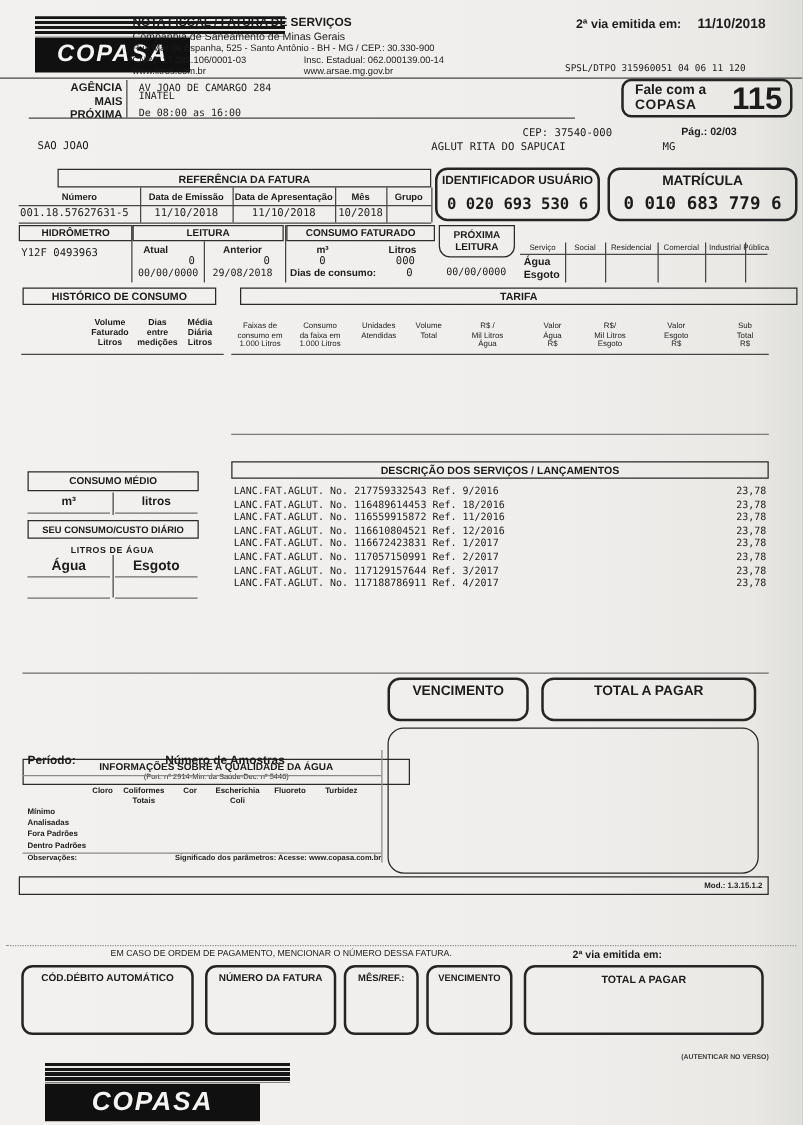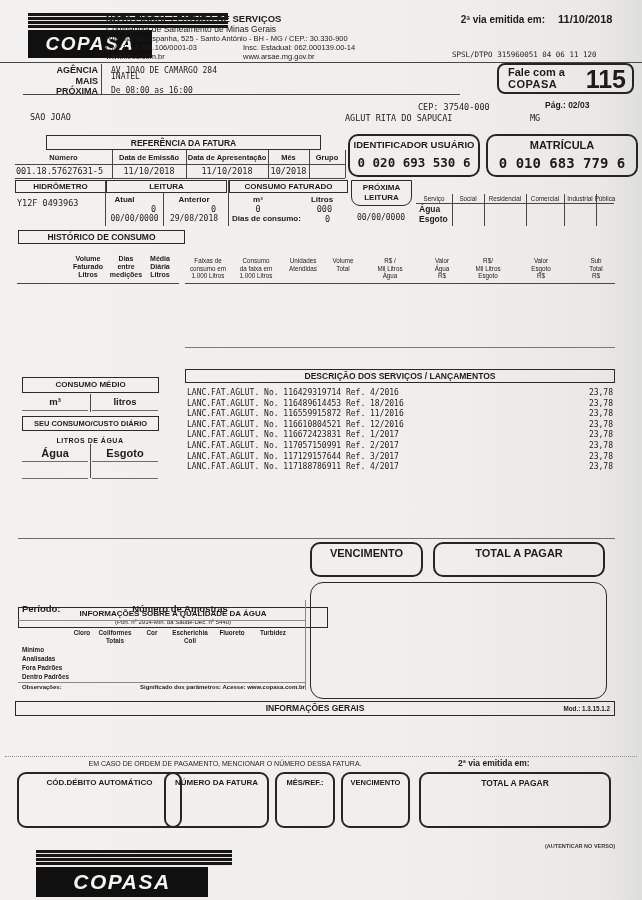--- a/index.html
+++ b/index.html
@@ -71,21 +71,21 @@
     <div class="abs b f11 nw" style="left:9px;top:13px;letter-spacing:.5px">COPASA</div>
     <div class="abs b nw" style="right:6px;top:0;font-size:25px;line-height:28px">115</div>
   </div>
 
   <div class="abs b f85 nw" style="left:545px;top:100px">Pág.: 02/03</div>
   <div class="abs mono f85 nw" style="left:418px;top:102px">CEP: 37540-000</div>
   <div class="abs mono f85 nw" style="left:30px;top:112px">SAO JOAO</div>
   <div class="abs mono f85 nw" style="left:345px;top:113px">AGLUT RITA DO SAPUCAI</div>
   <div class="abs mono f85 nw" style="left:530px;top:113px">MG</div>
 
-  <div class="box ctr b f85" style="left:46px;top:135px;width:275px;height:15px;line-height:14px">REFERÊNCIA DA FATURA</div>
+  <div class="box ctr b f85" style="left:46px;top:135px;width:299px;height:15px;line-height:14px">REFERÊNCIA DA FATURA</div>
   <div class="abs b f75 ctr nw" style="left:15px;top:153px;width:97px">Número</div>
   <div class="abs b f75 ctr nw" style="left:112px;top:153px;width:74px">Data de Emissão</div>
   <div class="abs b f75 ctr nw" style="left:186px;top:153px;width:82px">Data de Apresentação</div>
   <div class="abs b f75 ctr nw" style="left:268px;top:153px;width:41px">Mês</div>
   <div class="abs b f75 ctr nw" style="left:309px;top:153px;width:36px">Grupo</div>
   <div class="abs mono f85 nw" style="left:16px;top:166px">001.18.57627631-5</div>
   <div class="abs mono f85 ctr nw" style="left:112px;top:166px;width:74px">11/10/2018</div>
   <div class="abs mono f85 ctr nw" style="left:186px;top:166px;width:82px">11/10/2018</div>
   <div class="abs mono f85 ctr nw" style="left:268px;top:166px;width:41px">10/2018</div>
   <div class="abs mono f85 ctr nw" style="left:309px;top:166px;width:36px"></div>
@@ -142,21 +142,22 @@
   <div class="abs f63 ctr nw" style="left:594px;top:195px;width:22px">Pública</div>
   <div class="hline" style="left:416px;top:203px;width:198px"></div>
   <div class="vline" style="left:452px;top:194px;height:32px"></div>
   <div class="vline" style="left:484px;top:194px;height:32px"></div>
   <div class="vline" style="left:526px;top:194px;height:32px"></div>
   <div class="vline" style="left:564px;top:194px;height:32px"></div>
   <div class="vline" style="left:596px;top:194px;height:32px"></div>
   <div class="abs b f85 nw" style="left:419px;top:204px">Água</div>
   <div class="abs b f85 nw" style="left:419px;top:214px">Esgoto</div>
 
-  <div class="box2 ctr b f85" style="left:18px;top:230px;width:167px;height:14px;line-height:12px">HISTÓRICO DE CONSUMO</div>
+  <div class="box2 ctr b f85" style="left:18px;top:230px;width:155px;height:14px;line-height:12px">HISTÓRICO DE CONSUMO</div>
+  <div class="box2 ctr b f85" style="left:192px;top:230px;width:446px;height:14px;line-height:12px">TARIFA</div>
 
   <div class="abs b f7 ctr pre" style="left:58px;top:255px;width:60px">Volume
 Faturado
 Litros</div>
   <div class="abs b f7 ctr pre" style="left:104px;top:255px;width:44px">Dias
 entre
 medições</div>
   <div class="abs b f7 ctr pre" style="left:139px;top:255px;width:42px">Média
 Diária
 Litros</div>
@@ -202,21 +203,21 @@
   <div class="abs b f11 ctr nw" style="left:22px;top:447px;width:66px">Água</div>
   <div class="abs b f11 ctr nw" style="left:92px;top:447px;width:66px">Esgoto</div>
   <div class="hline" style="left:22px;top:461px;width:66px;background:#6d6d6d"></div>
   <div class="hline" style="left:92px;top:461px;width:66px;background:#6d6d6d"></div>
   <div class="vline" style="left:90px;top:444px;height:34px"></div>
   <div class="hline" style="left:22px;top:478px;width:66px;background:#6d6d6d"></div>
   <div class="hline" style="left:92px;top:478px;width:66px;background:#6d6d6d"></div>
 
   <div class="box2 ctr b f85" style="left:185px;top:369px;width:430px;height:14px;line-height:12px">DESCRIÇÃO DOS SERVIÇOS / LANÇAMENTOS</div>
   <div class="abs mono" style="left:187px;top:388px;width:428px">
-    <div class="srow"><span>LANC.FAT.AGLUT. No. 116429319714 Ref. 4/2016</span><span class="sval">23,78</span></div>
+    <div class="srow"><span>LANC.FAT.AGLUT. No. 217759332543 Ref. 9/2016</span><span class="sval">23,78</span></div>
     <div class="srow"><span>LANC.FAT.AGLUT. No. 116489614453 Ref. 18/2016</span><span class="sval">23,78</span></div>
     <div class="srow"><span>LANC.FAT.AGLUT. No. 116559915872 Ref. 11/2016</span><span class="sval">23,78</span></div>
     <div class="srow"><span>LANC.FAT.AGLUT. No. 116610804521 Ref. 12/2016</span><span class="sval">23,78</span></div>
     <div class="srow"><span>LANC.FAT.AGLUT. No. 116672423831 Ref. 1/2017</span><span class="sval">23,78</span></div>
     <div class="srow"><span>LANC.FAT.AGLUT. No. 117057150991 Ref. 2/2017</span><span class="sval">23,78</span></div>
     <div class="srow"><span>LANC.FAT.AGLUT. No. 117129157644 Ref. 3/2017</span><span class="sval">23,78</span></div>
     <div class="srow"><span>LANC.FAT.AGLUT. No. 117188786911 Ref. 4/2017</span><span class="sval">23,78</span></div>
   </div>
 
   <div class="hline" style="left:18px;top:538px;width:597px;background:#6d6d6d"></div>
@@ -247,29 +248,28 @@
   <div class="abs b f63 nw" style="left:22px;top:664px">Fora Padrões</div>
   <div class="abs b f63 nw" style="left:22px;top:673px">Dentro Padrões</div>
   <div class="hline" style="left:18px;top:682px;width:287px;background:#8a8a8a"></div>
   <div class="abs b f6 nw" style="left:22px;top:684px">Observações:</div>
   <div class="abs b f6 rt nw" style="left:140px;top:684px;width:164px">Significado dos parâmetros: Acesse: www.copasa.com.br</div>
   <div class="vline" style="left:305px;top:600px;height:90px;background:#8a8a8a"></div>
 
   <div class="box2" style="left:310px;top:582px;width:297px;height:117px;border-radius:13px"></div>
 
   <div class="box2" style="left:15px;top:701px;width:600px;height:15px">
-    <div class="abs b f85 ctr nw" style="left:0;top:1px;width:100%">INFORMAÇÕES GERAIS</div>
     <div class="abs b f63 rt nw" style="right:4px;top:3px">Mod.: 1.3.15.1.2</div>
   </div>
 
   <div class="abs" style="left:5px;top:756px;width:632px;border-top:1px dotted #8f8f8f"></div>
   <div class="abs f7 ctr nw" style="left:50px;top:760px;width:350px">EM CASO DE ORDEM DE PAGAMENTO, MENCIONAR O NÚMERO DESSA FATURA.</div>
   <div class="abs b f85 nw" style="left:458px;top:758px">2ª via emitida em:</div>
 
-  <div class="rbox" style="left:17px;top:772px;width:165px;height:56px">
+  <div class="rbox" style="left:17px;top:772px;width:138px;height:56px">
     <div class="abs b f8 ctr nw" style="left:0;top:4px;width:100%">CÓD.DÉBITO AUTOMÁTICO</div>
   </div>
   <div class="rbox" style="left:164px;top:772px;width:105px;height:56px">
     <div class="abs b f8 ctr nw" style="left:0;top:4px;width:100%">NÚMERO DA FATURA</div>
   </div>
   <div class="rbox" style="left:275px;top:772px;width:60px;height:56px">
     <div class="abs b f75 ctr nw" style="left:0;top:4px;width:100%">MÊS/REF.:</div>
   </div>
   <div class="rbox" style="left:341px;top:772px;width:69px;height:56px">
     <div class="abs b f75 ctr nw" style="left:0;top:4px;width:100%">VENCIMENTO</div>

